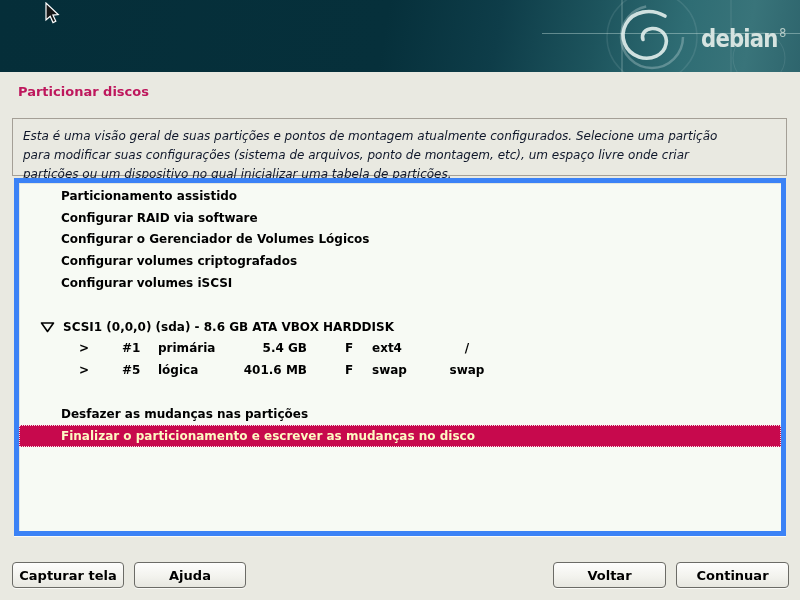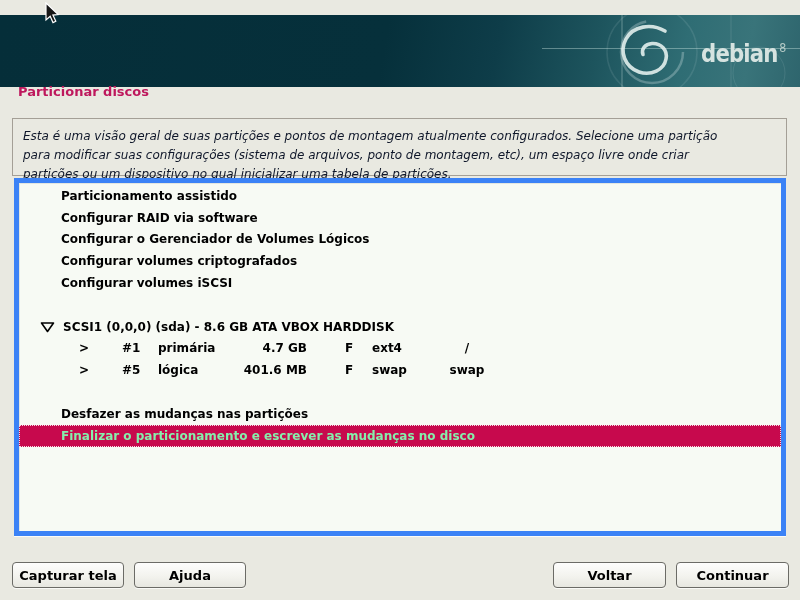--- a/index.html
+++ b/index.html
@@ -7,21 +7,21 @@
   body {
     position:relative;
     width:800px; height:600px;
     background:#e9e9e1;
     font-family:"DejaVu Sans","Liberation Sans",sans-serif;
     overflow:hidden;
   }
 
   
   .header {
-    position:absolute; left:0; top:15px; width:800px; height:72px;
+    position:absolute; left:0; top:0; width:800px; height:72px;
     background:linear-gradient(100deg,#052e39 0%,#06303b 48%,#0e3d49 62%,#1d545d 74%,#2f6d74 85%,#39747a 93%,#2e656d 100%);
     overflow:hidden;
   }
   .header svg { position:absolute; }
   .brand {
     position:absolute; right:14px; top:24px;
     color:#d6e3e0; font-size:25px; font-weight:600; letter-spacing:-1px;
     transform:scaleX(0.85); transform-origin:right center;
     white-space:nowrap;
   }
@@ -64,21 +64,21 @@
   .expander { position:absolute; left:21px; top:5px; }
   .cell { position:absolute; }
   .c-marker { left:59px; width:12px; text-align:center; }
   .c-num    { left:103px; width:18px; text-align:right; }
   .c-type   { left:139px; }
   .c-size   { left:195px; width:93px; text-align:right; }
   .c-flag   { left:320px; width:20px; text-align:center; }
   .c-fs     { left:353px; }
   .c-mount  { left:420px; width:56px; text-align:center; }
   .row.selected {
-    background:#c7094d; color:#86efac;
+    background:#c7094d; color:#fef9c3;
     outline:1px dotted rgba(255,255,255,0.85); outline-offset:-1px;
   }
 
   
   .btn {
     position:absolute; top:562px; height:26px;
     border:1px solid #6b6b66; border-radius:4px;
     background:linear-gradient(#fdfdfc,#f3f3ee 55%,#e7e7e0);
     font-family:"DejaVu Sans","Liberation Sans",sans-serif;
     font-size:13px; font-weight:bold; color:#000;
@@ -144,21 +144,21 @@
       <svg class="expander" width="15" height="12">
         <polygon points="1.5,2 13.5,2 7.5,10.5" fill="none" stroke="#000" stroke-width="1.6" stroke-linejoin="round"></polygon>
       </svg>
       <span class="disk-label">SCSI1 (0,0,0) (sda) - 8.6 GB ATA VBOX HARDDISK</span>
     </div>
 
     <div class="row">
       <span class="cell c-marker">&gt;</span>
       <span class="cell c-num">#1</span>
       <span class="cell c-type">primária</span>
-      <span class="cell c-size">4.7 GB</span>
+      <span class="cell c-size">5.4 GB</span>
       <span class="cell c-flag">F</span>
       <span class="cell c-fs">ext4</span>
       <span class="cell c-mount">/</span>
     </div>
 
     <div class="row">
       <span class="cell c-marker">&gt;</span>
       <span class="cell c-num">#5</span>
       <span class="cell c-type">lógica</span>
       <span class="cell c-size">401.6 MB</span>

